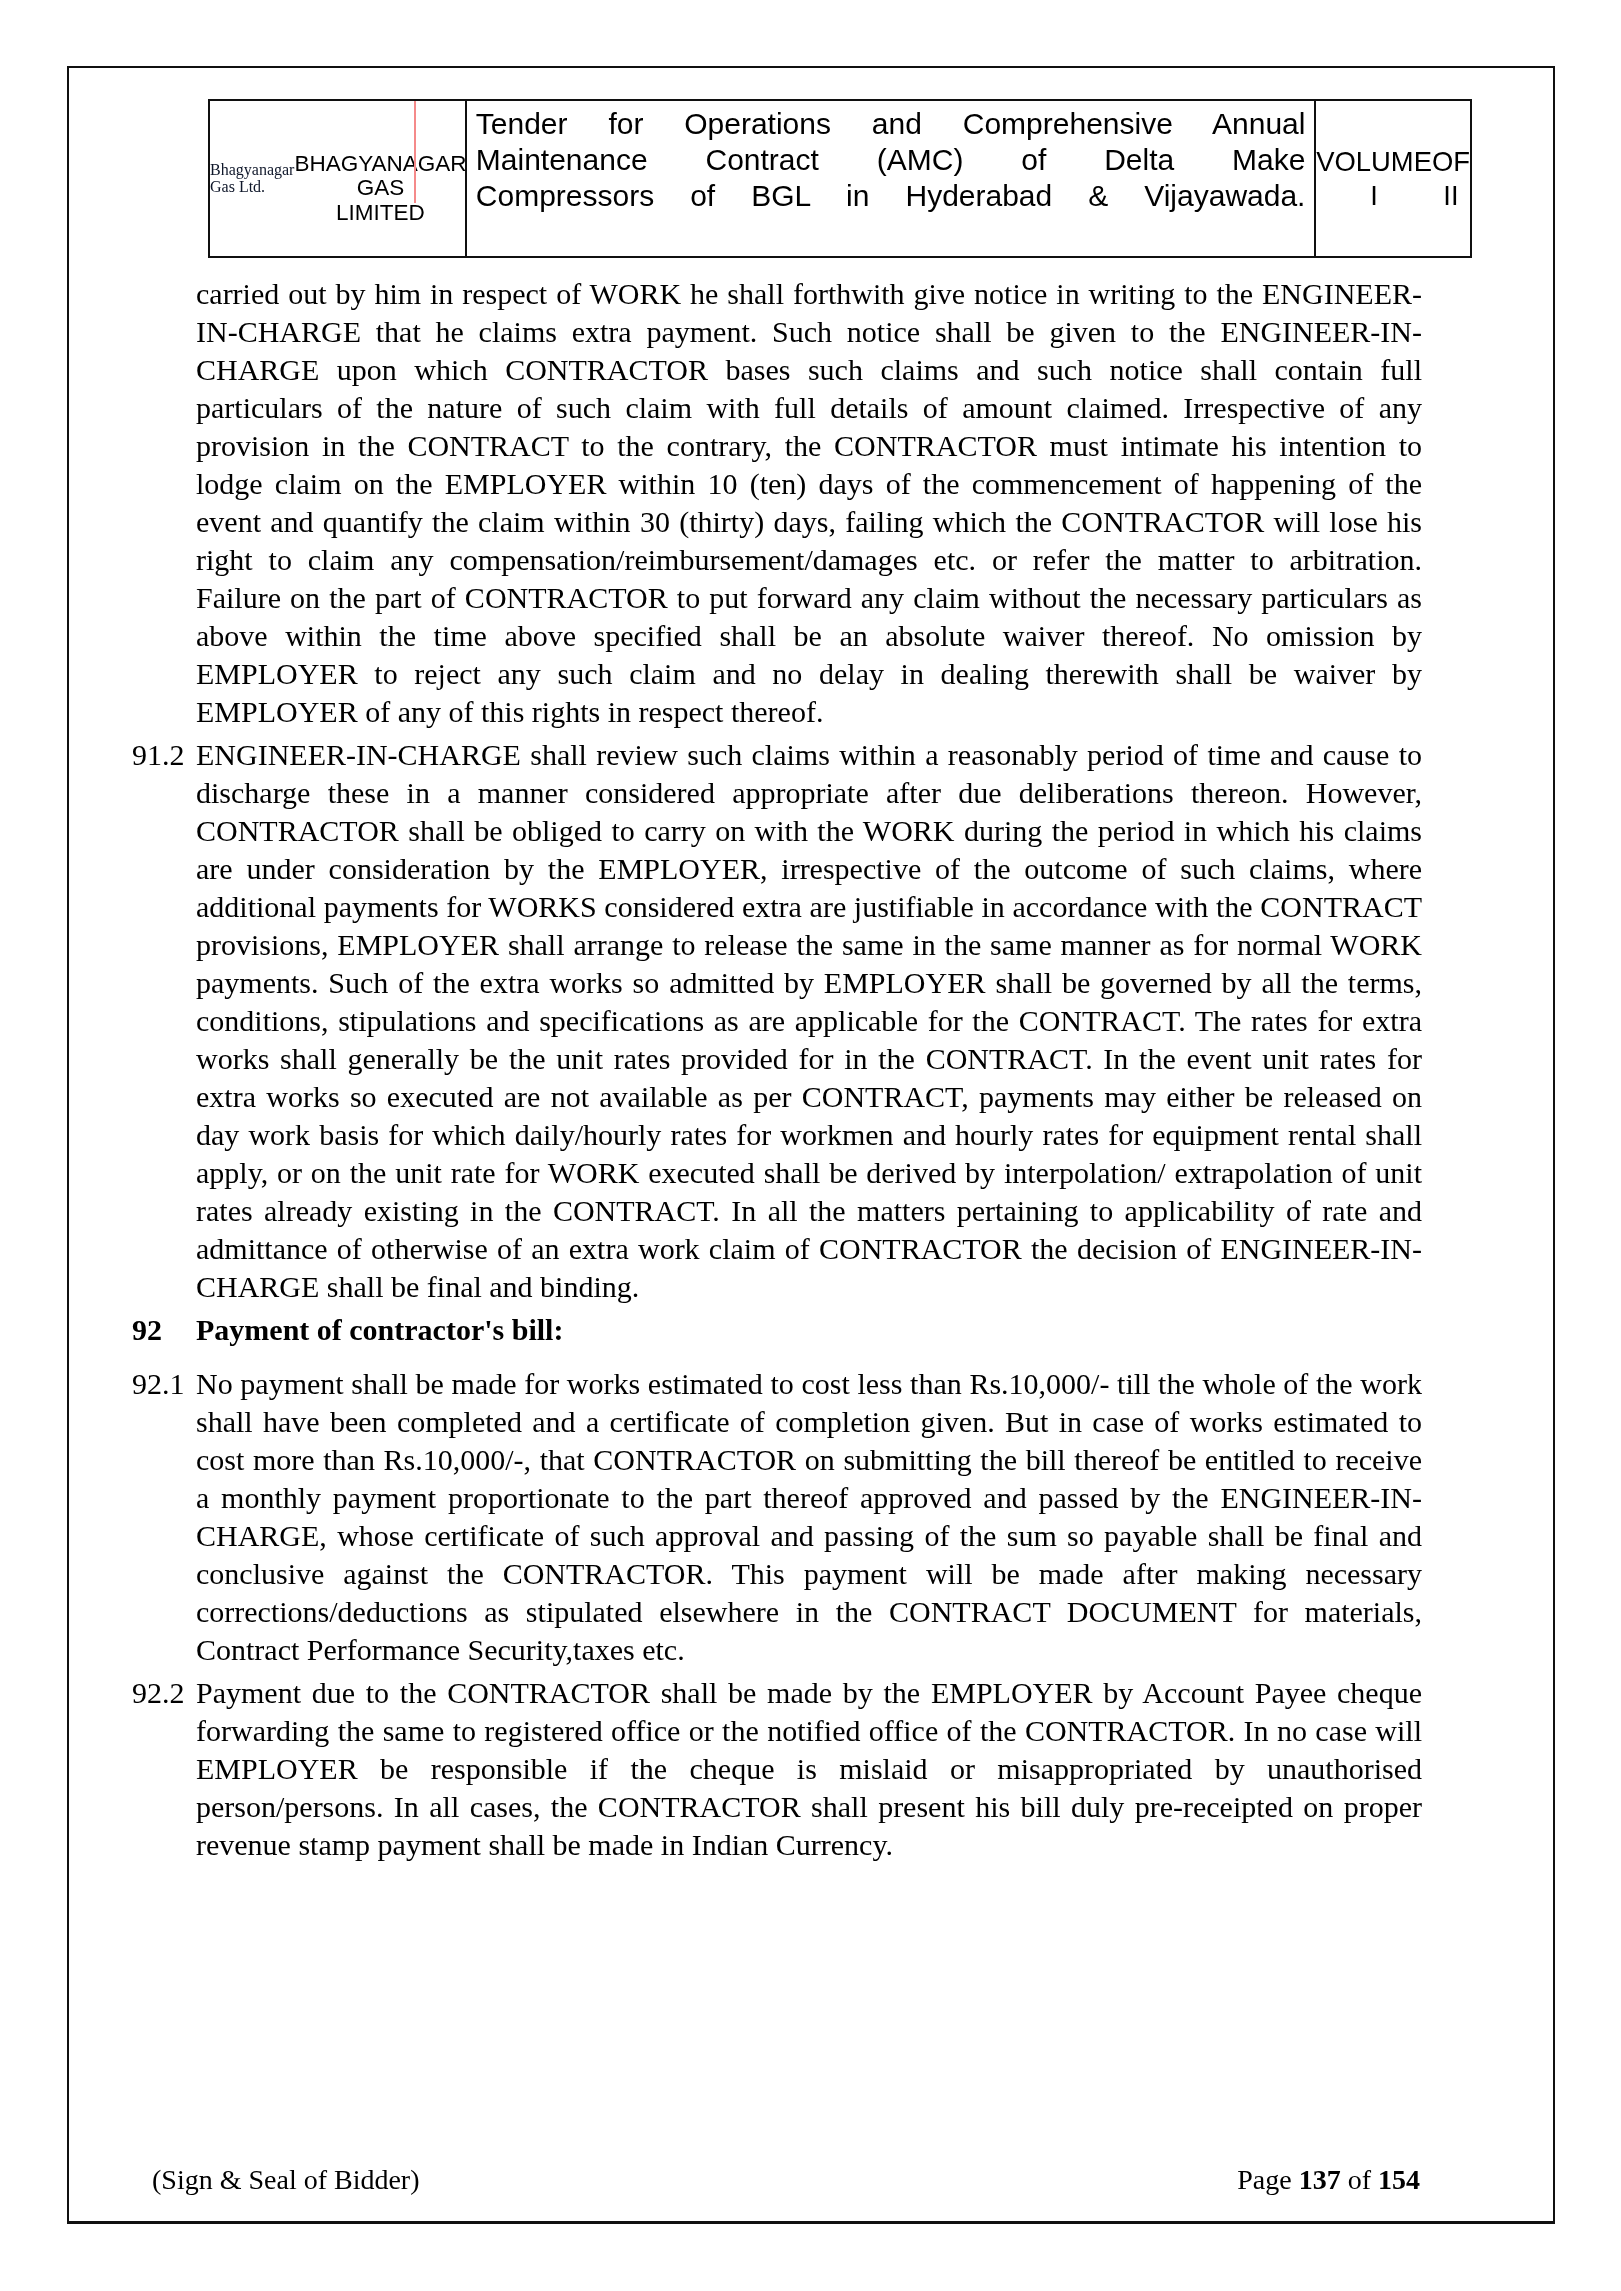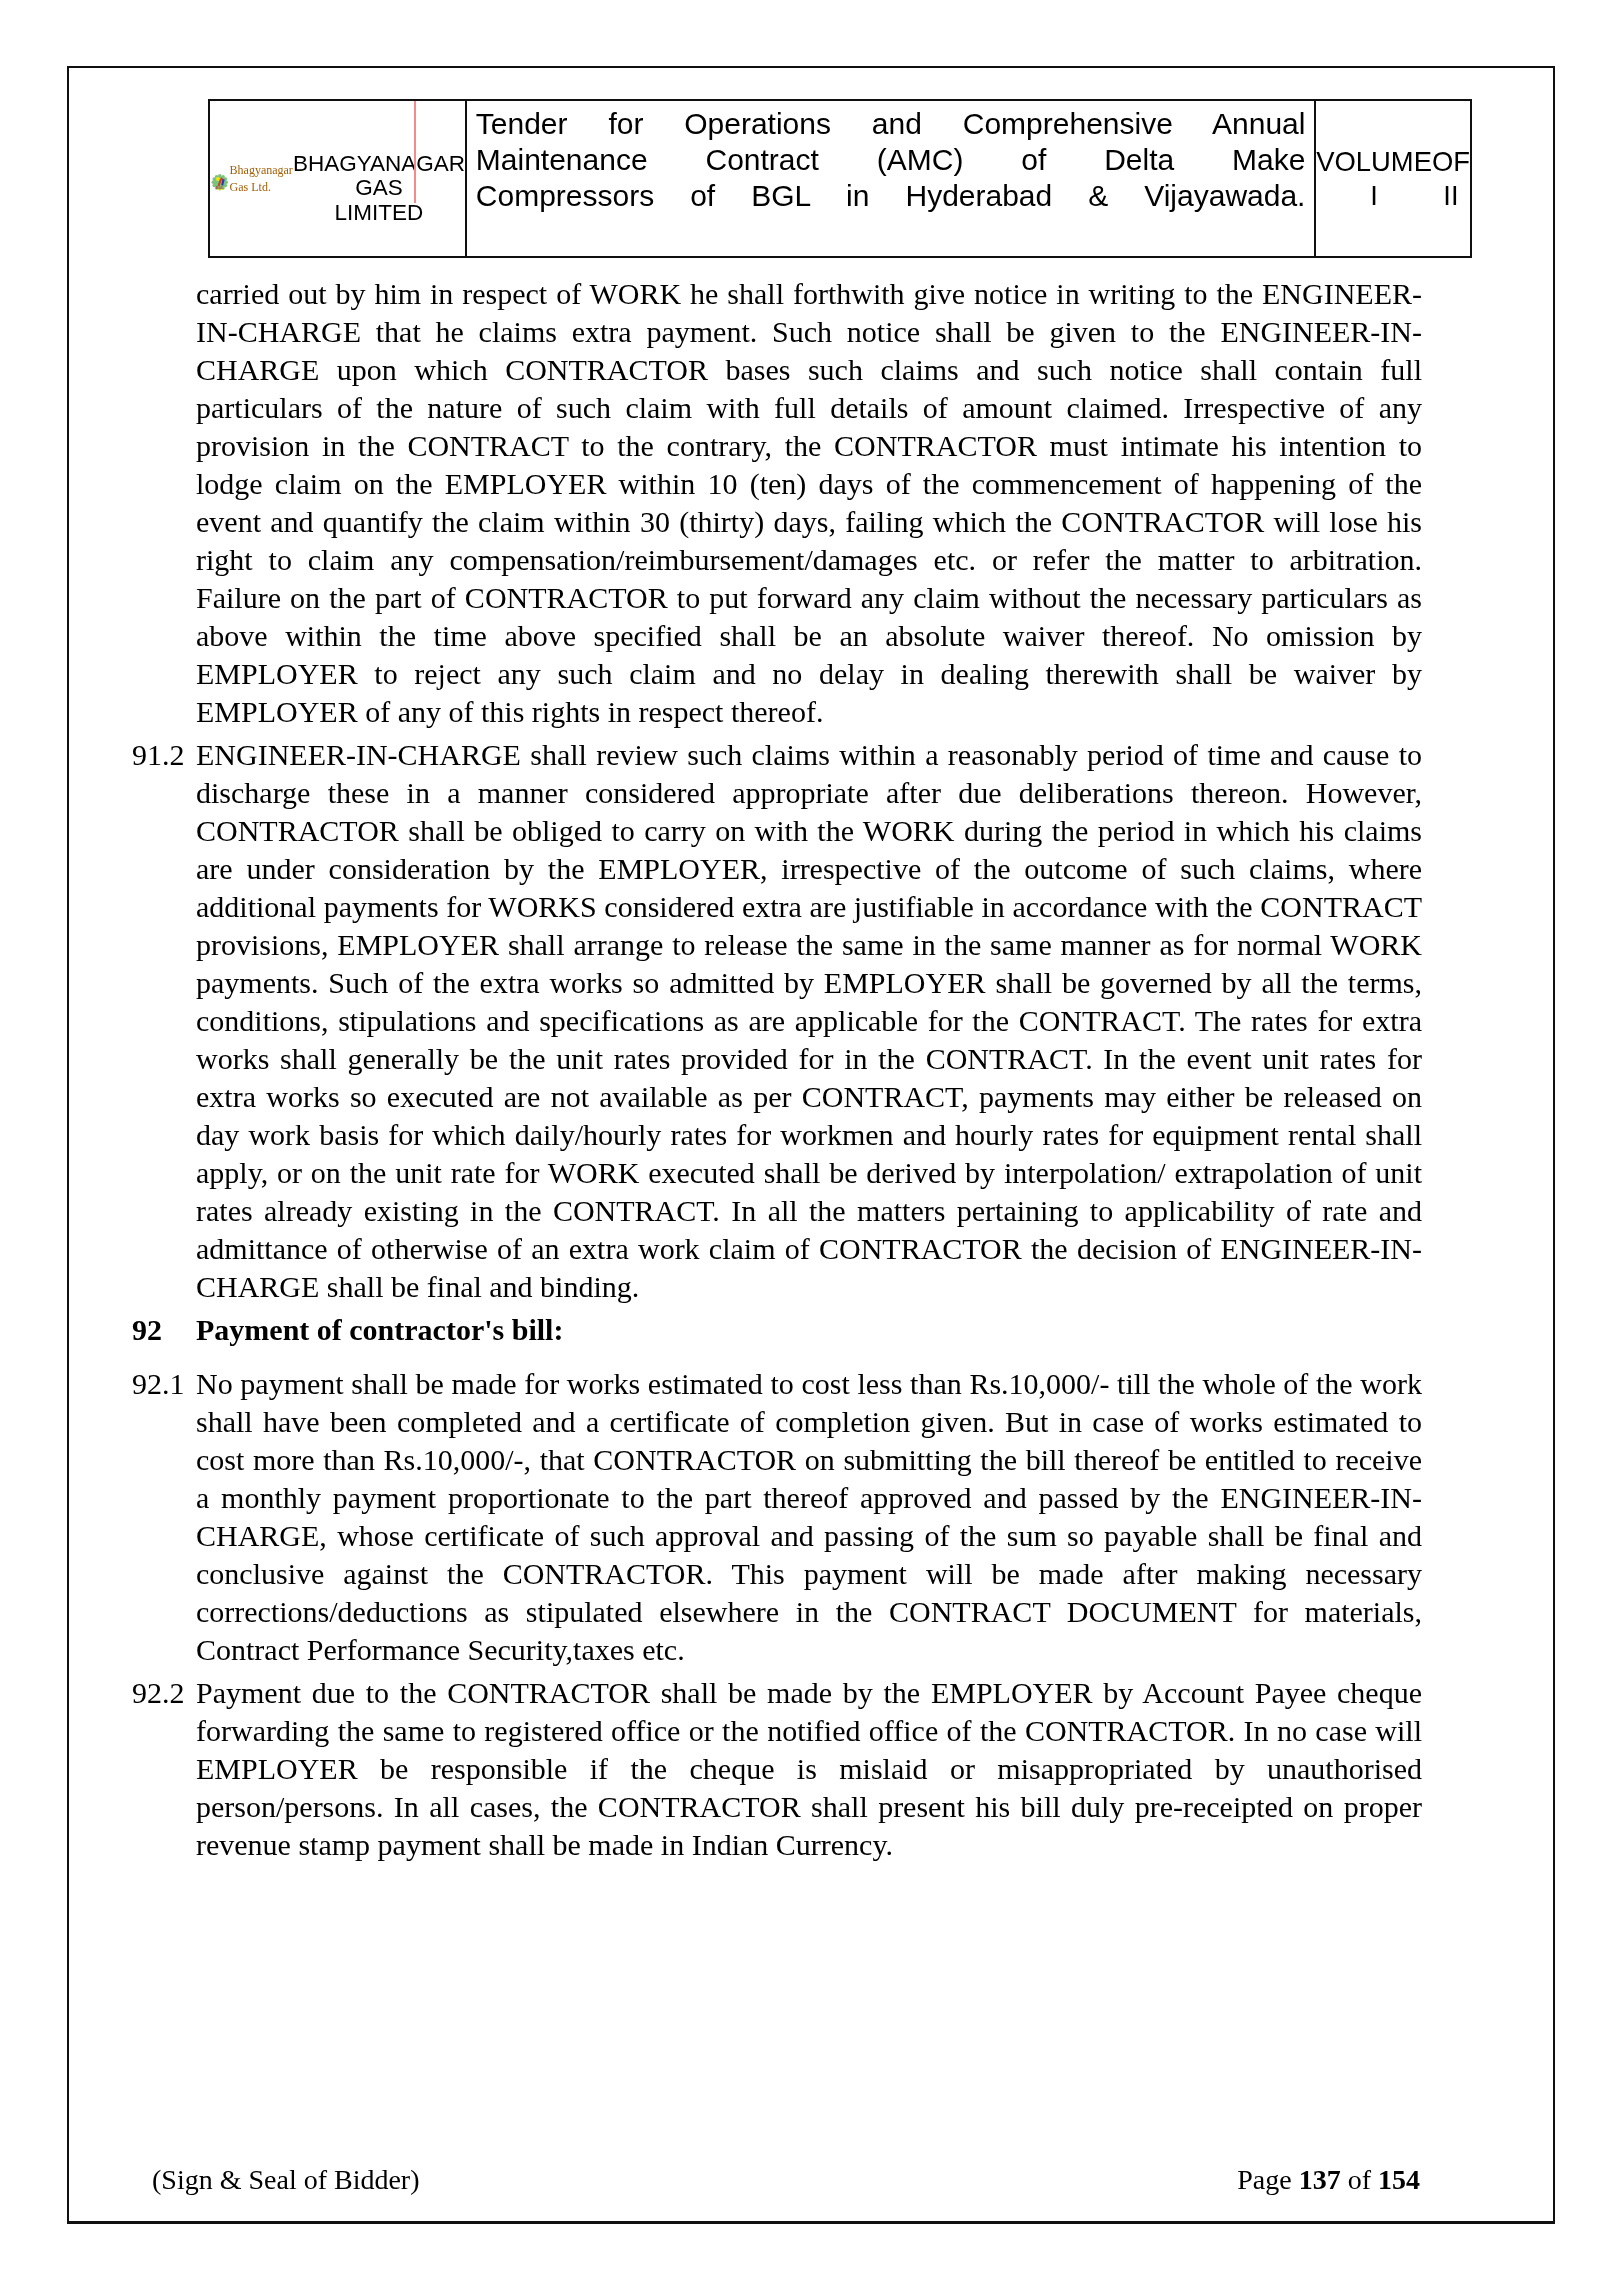--- a/index.html
+++ b/index.html
@@ -17,22 +17,22 @@
     display:flex; border:2px solid #101010; box-sizing:border-box; background:#fff;
   }
   .hdr-cell { box-sizing:border-box; position:relative; }
   .hdr-cell + .hdr-cell { border-left:2px solid #101010; }
   .cell-logo { width:255px; display:flex; flex-direction:row; align-items:center; }
   .cell-title { width:947px; padding:4.9px 8.8px 0 8.8px; }
   .cell-volume { flex:1; display:flex; flex-direction:row; justify-content:center; align-items:center; }
   .red-rule { position:absolute; top:0; right:49px; width:2px; height:102px; background:#f58a8a; }
   .logo-svg { margin-top:9.8px; width:84px; height:78px; }
   .logo-caption {
-    font-family:"Liberation Serif", serif; font-size:12px; line-height:16.7px;
-    color:#a16207; margin-top:1px;
+    font-family:"Liberation Serif", serif; font-size:16px; line-height:16.7px;
+    color:#0f172a; margin-top:1px;
   }
   .company-name {
     font-family:"Liberation Sans", sans-serif; font-size:22.5px; line-height:24.5px;
     color:#000; text-align:center; margin-top:20px;
   }
   .title-line {
     font-family:"Liberation Sans", sans-serif; font-size:30px; line-height:36px;
     white-space:nowrap; overflow:hidden;
   }
   .title-line.just { white-space:normal; text-align:justify; text-align-last:justify; }

